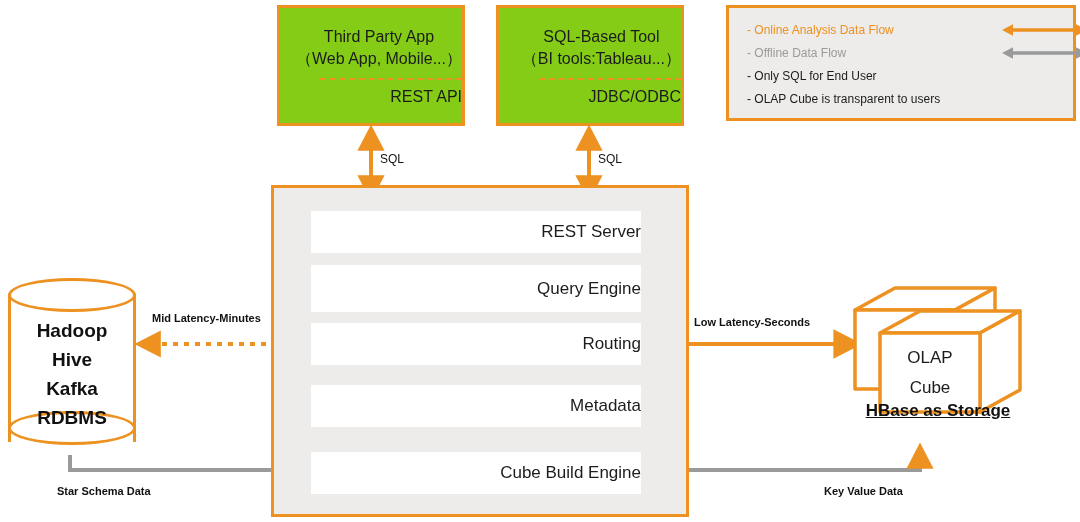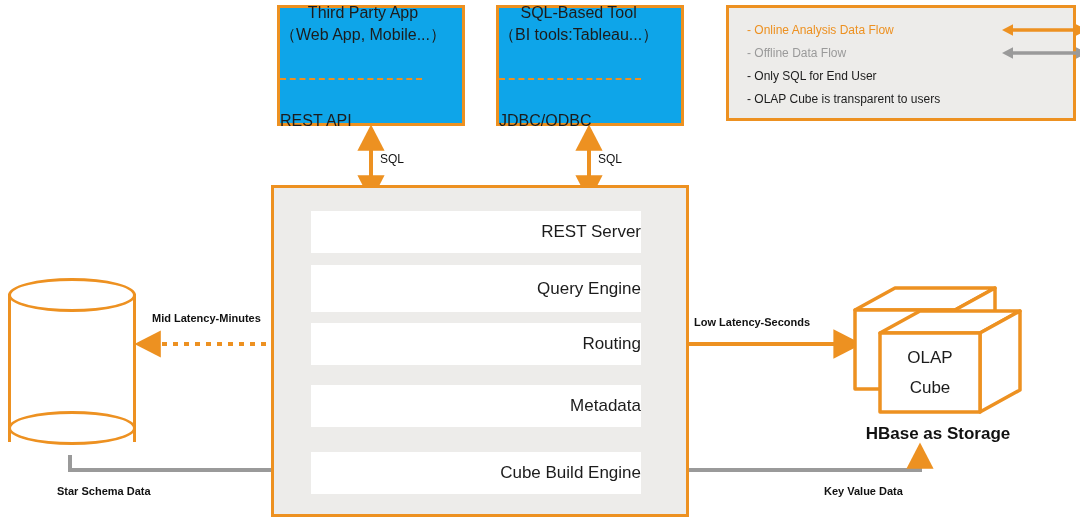--- a/index.html
+++ b/index.html
@@ -12,27 +12,26 @@
     width: 1080px;
     height: 522px;
     background: #ffffff;
     font-family: "Liberation Sans", sans-serif;
     overflow: hidden;
   }
   .abs { position: absolute; box-sizing: border-box; }
 
   
   .client-box {
-    background: #0ea5e9;
+    background: #84cc16;
     border: 3px solid #ED9121;
     display: flex;
     flex-direction: column;
-    align-items: flex-start;
+    align-items: flex-end;
     justify-content: center;
-    gap: 24px;
   }
   .client-title {
     font-size: 16px;
     color: #1c1c1c;
     text-align: center;
     line-height: 22px;
     white-space: pre-line;
   }
   .client-divider {
     width: 78%;
@@ -243,20 +242,26 @@
   </div>
 
   <div class="abs" style="left:8px; top:278px; width:128px; height:180px;">
 
     <div class="abs cyl-body" style="left:0; top:16px; width:128px; height:148px;"></div>
 
     <div class="abs cyl-ell" style="left:0; top:133px; width:128px; height:34px;"></div>
 
     <div class="abs cyl-ell" style="left:0; top:0; width:128px; height:34px; background:#ffffff;"></div>
 
+    <div class="abs cyl-text" style="left:0; top:36px; width:128px; height:120px;">
+      <div>Hadoop</div>
+      <div>Hive</div>
+      <div>Kafka</div>
+      <div>RDBMS</div>
+    </div>
   </div>
 
   <div class="abs" style="left:850px; top:285px; width:180px; height:140px;">
     <svg width="180" height="140" viewBox="0 0 180 140">
 
       <g>
         <polygon points="5,25 45,3 145,3 105,25" fill="#ffffff" stroke="#ED9121" stroke-width="3.5" stroke-linejoin="round"></polygon>
         <polygon points="145,3 145,82 105,104 105,25" fill="#ffffff" stroke="#ED9121" stroke-width="3.5" stroke-linejoin="round"></polygon>
         <rect x="5" y="25" width="100" height="79" fill="#ffffff" stroke="#ED9121" stroke-width="3.5" stroke-linejoin="round"></rect>
       </g>
@@ -266,15 +271,15 @@
         <polygon points="170,26 170,105 130,127 130,48" fill="#ffffff" stroke="#ED9121" stroke-width="3.5" stroke-linejoin="round"></polygon>
         <rect x="30" y="48" width="100" height="79" fill="#ffffff" stroke="#ED9121" stroke-width="3.5" stroke-linejoin="round"></rect>
       </g>
     </svg>
     <div class="abs cube-label" style="left:30px; top:48px; width:100px; height:79px;">
       <div>OLAP</div>
       <div>Cube</div>
     </div>
   </div>
 
-  <div class="abs hbase-label" style="left:838px; top:424px; width:200px;">HBase  as Storage</div>
+  <div class="abs hbase-label" style="left:838px; top:401px; width:200px;text-decoration:underline;">HBase  as Storage</div>
 
 </div>
 
 </body></html>

